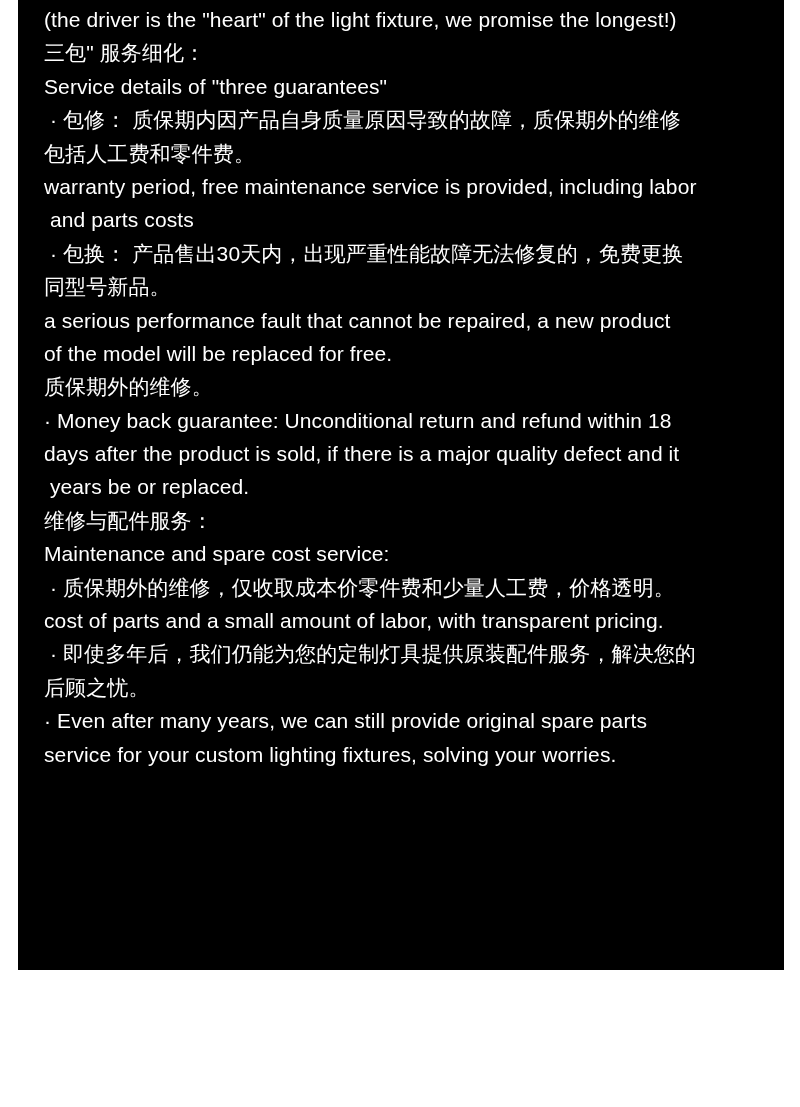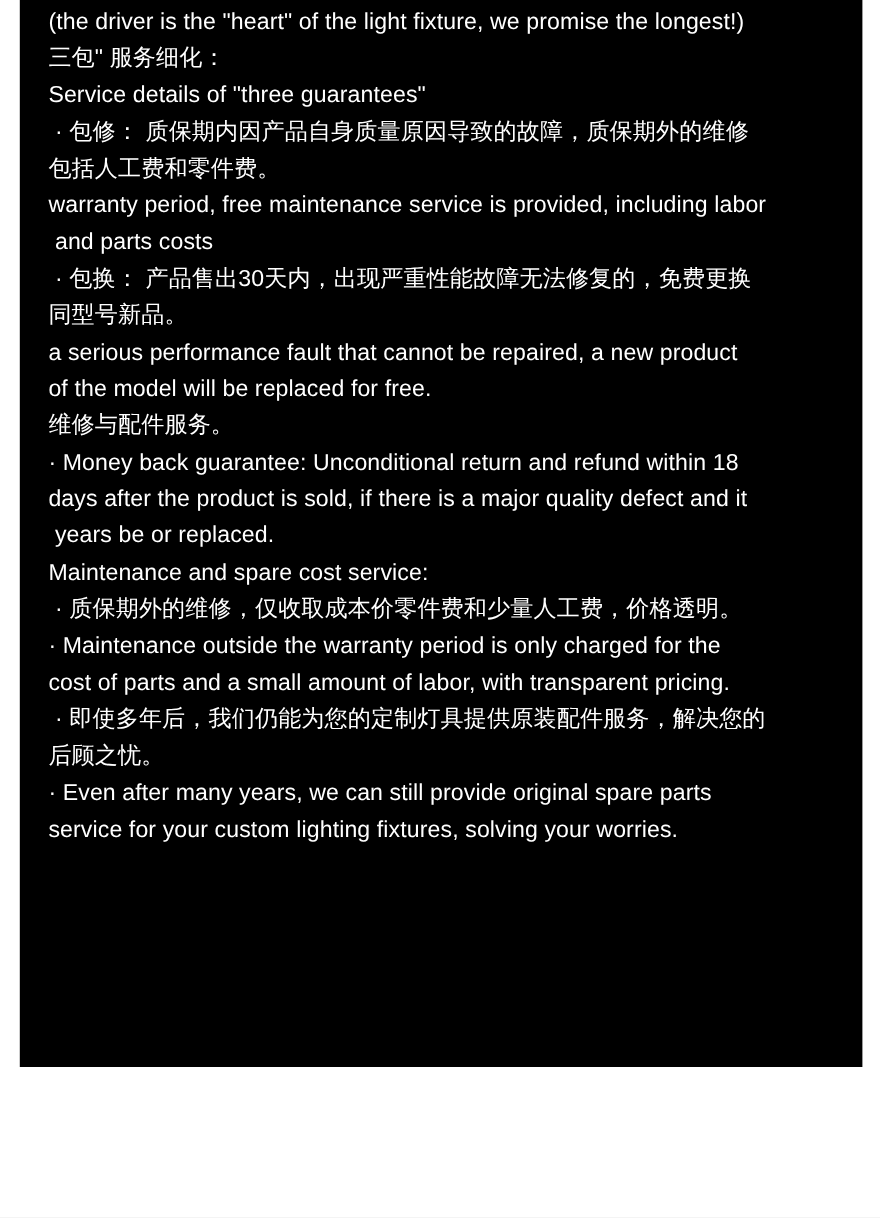--- a/index.html
+++ b/index.html
@@ -47,26 +47,26 @@
     <div class="line">三包" 服务细化：</div>
     <div class="line">Service details of "three guarantees"</div>
     <div class="line"> · 包修： 质保期内因产品自身质量原因导致的故障，质保期外的维修</div>
     <div class="line">包括人工费和零件费。</div>
     <div class="line">warranty period, free maintenance service is provided, including labor</div>
     <div class="line"> and parts costs</div>
     <div class="line"> · 包换： 产品售出30天内，出现严重性能故障无法修复的，免费更换</div>
     <div class="line">同型号新品。</div>
     <div class="line">a serious performance fault that cannot be repaired, a new product</div>
     <div class="line">of the model will be replaced for free.</div>
-    <div class="line">维修与配件服务。</div>
+    <div class="line">质保期外的维修。</div>
     <div class="line">· Money back guarantee: Unconditional return and refund within 18</div>
     <div class="line">days after the product is sold, if there is a major quality defect and it</div>
     <div class="line"> years be or replaced.</div>
+    <div class="line">维修与配件服务：</div>
     <div class="line">Maintenance and spare cost service:</div>
     <div class="line"> · 质保期外的维修，仅收取成本价零件费和少量人工费，价格透明。</div>
-    <div class="line">· Maintenance outside the warranty period is only charged for the</div>
     <div class="line">cost of parts and a small amount of labor, with transparent pricing.</div>
     <div class="line"> · 即使多年后，我们仍能为您的定制灯具提供原装配件服务，解决您的</div>
     <div class="line">后顾之忧。</div>
     <div class="line">· Even after many years, we can still provide original spare parts</div>
     <div class="line">service for your custom lighting fixtures, solving your worries.</div>
   </section>
 </div>
 
 </body></html>

